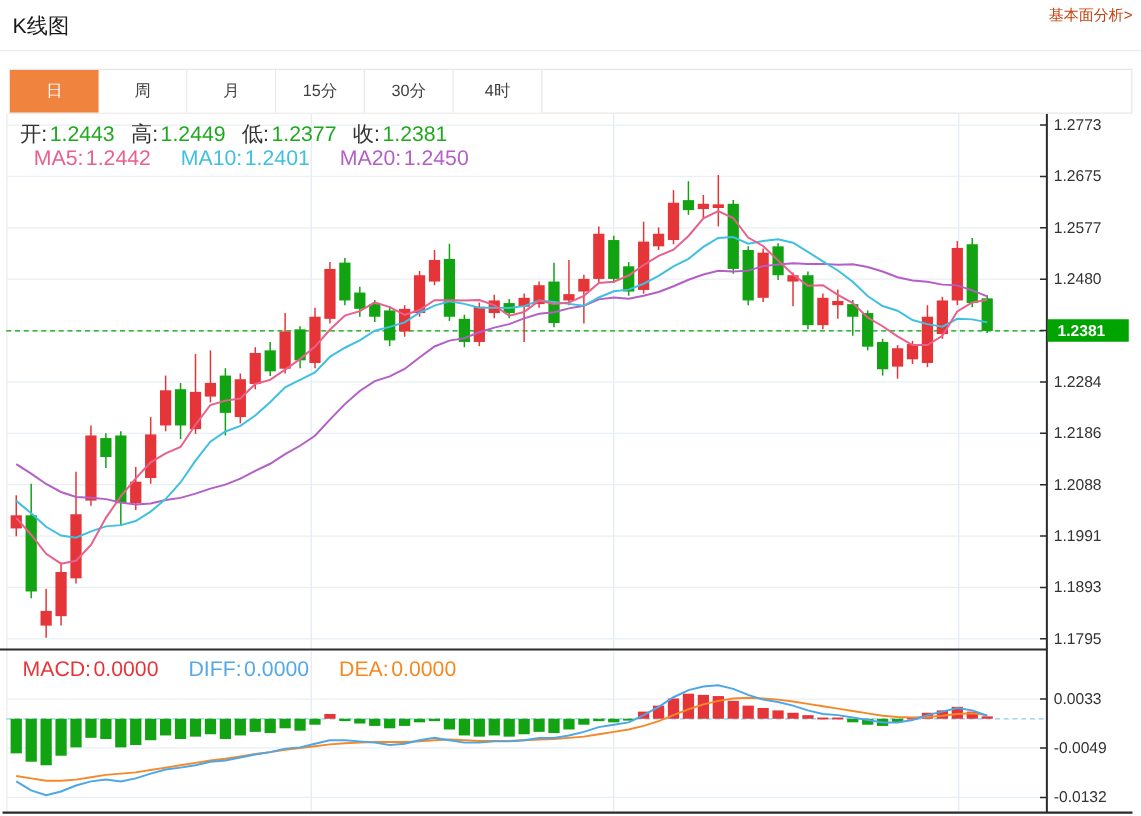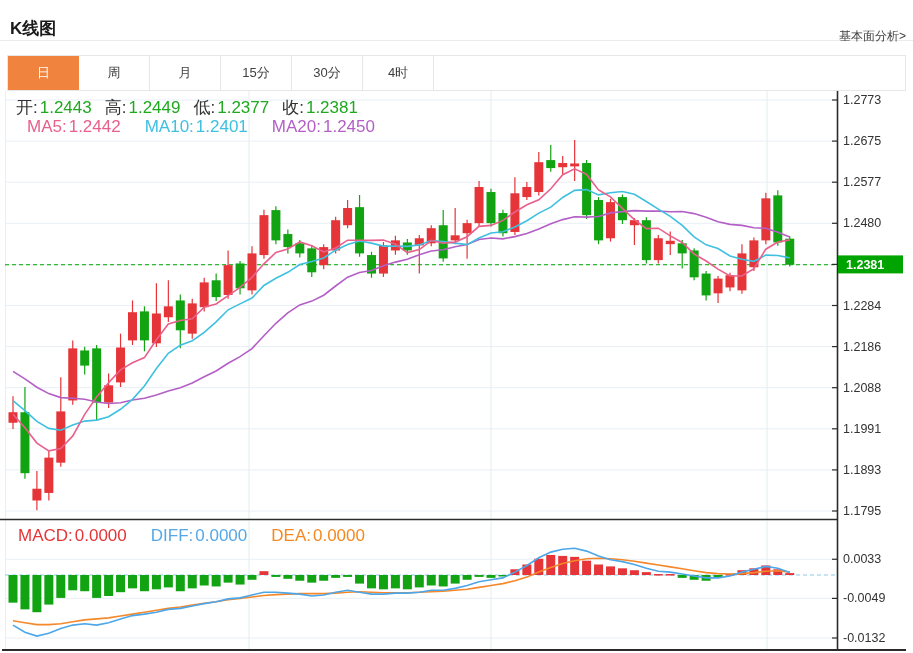--- a/index.html
+++ b/index.html
@@ -1,21 +1,21 @@
 <!DOCTYPE html>
 <html><head>
 <meta charset="utf-8">
 <style>
   html,body{margin:0;padding:0;background:#fff;width:913px;height:653px;overflow:hidden;
     font-family:"Liberation Sans",sans-serif;}
   #stage{position:relative;width:913px;height:653px;}
   #chart-svg{position:absolute;left:0;top:0;}
   .hdr{position:absolute;left:0;top:0;width:913px;height:40px;border-bottom:1px solid #ebebeb;}
-  .hdr-title{position:absolute;left:10px;top:9px;font-size:17px;font-weight:bold;color:#1a1a1a;margin-top:8px;}
-  .hdr-link{position:absolute;right:7px;top:28px;font-size:12px;color:#404040;cursor:pointer;text-decoration:none;margin-left:48px;}
+  .hdr-title{position:absolute;left:10px;top:9px;font-size:17px;font-weight:normal;color:#1a1a1a;}
+  .hdr-link{position:absolute;right:7px;top:4px;font-size:12px;color:#c2410c;cursor:pointer;text-decoration:none;margin-left:48px;}
   .tabs{position:absolute;left:7px;top:55px;width:899px;height:36px;display:flex;
     border:1px solid #e7e7e7;box-sizing:border-box;background:#fff;}
   .tab{width:71px;height:100%;display:flex;align-items:center;justify-content:center;
     font-size:13px;color:#404040;border-right:1px solid #e7e7e7;box-sizing:border-box;cursor:pointer;background:#fff;}
   .tab.active{background:#f0833d;color:#fff;border-right:none;}
   .tab-filler{flex:1;}
   .lgd{position:absolute;font-size:17px;white-space:nowrap;}
   .lgd span{display:inline-block;}
   .lgd .lab{color:#333;}
   .lgd .gap{width:13px;}

